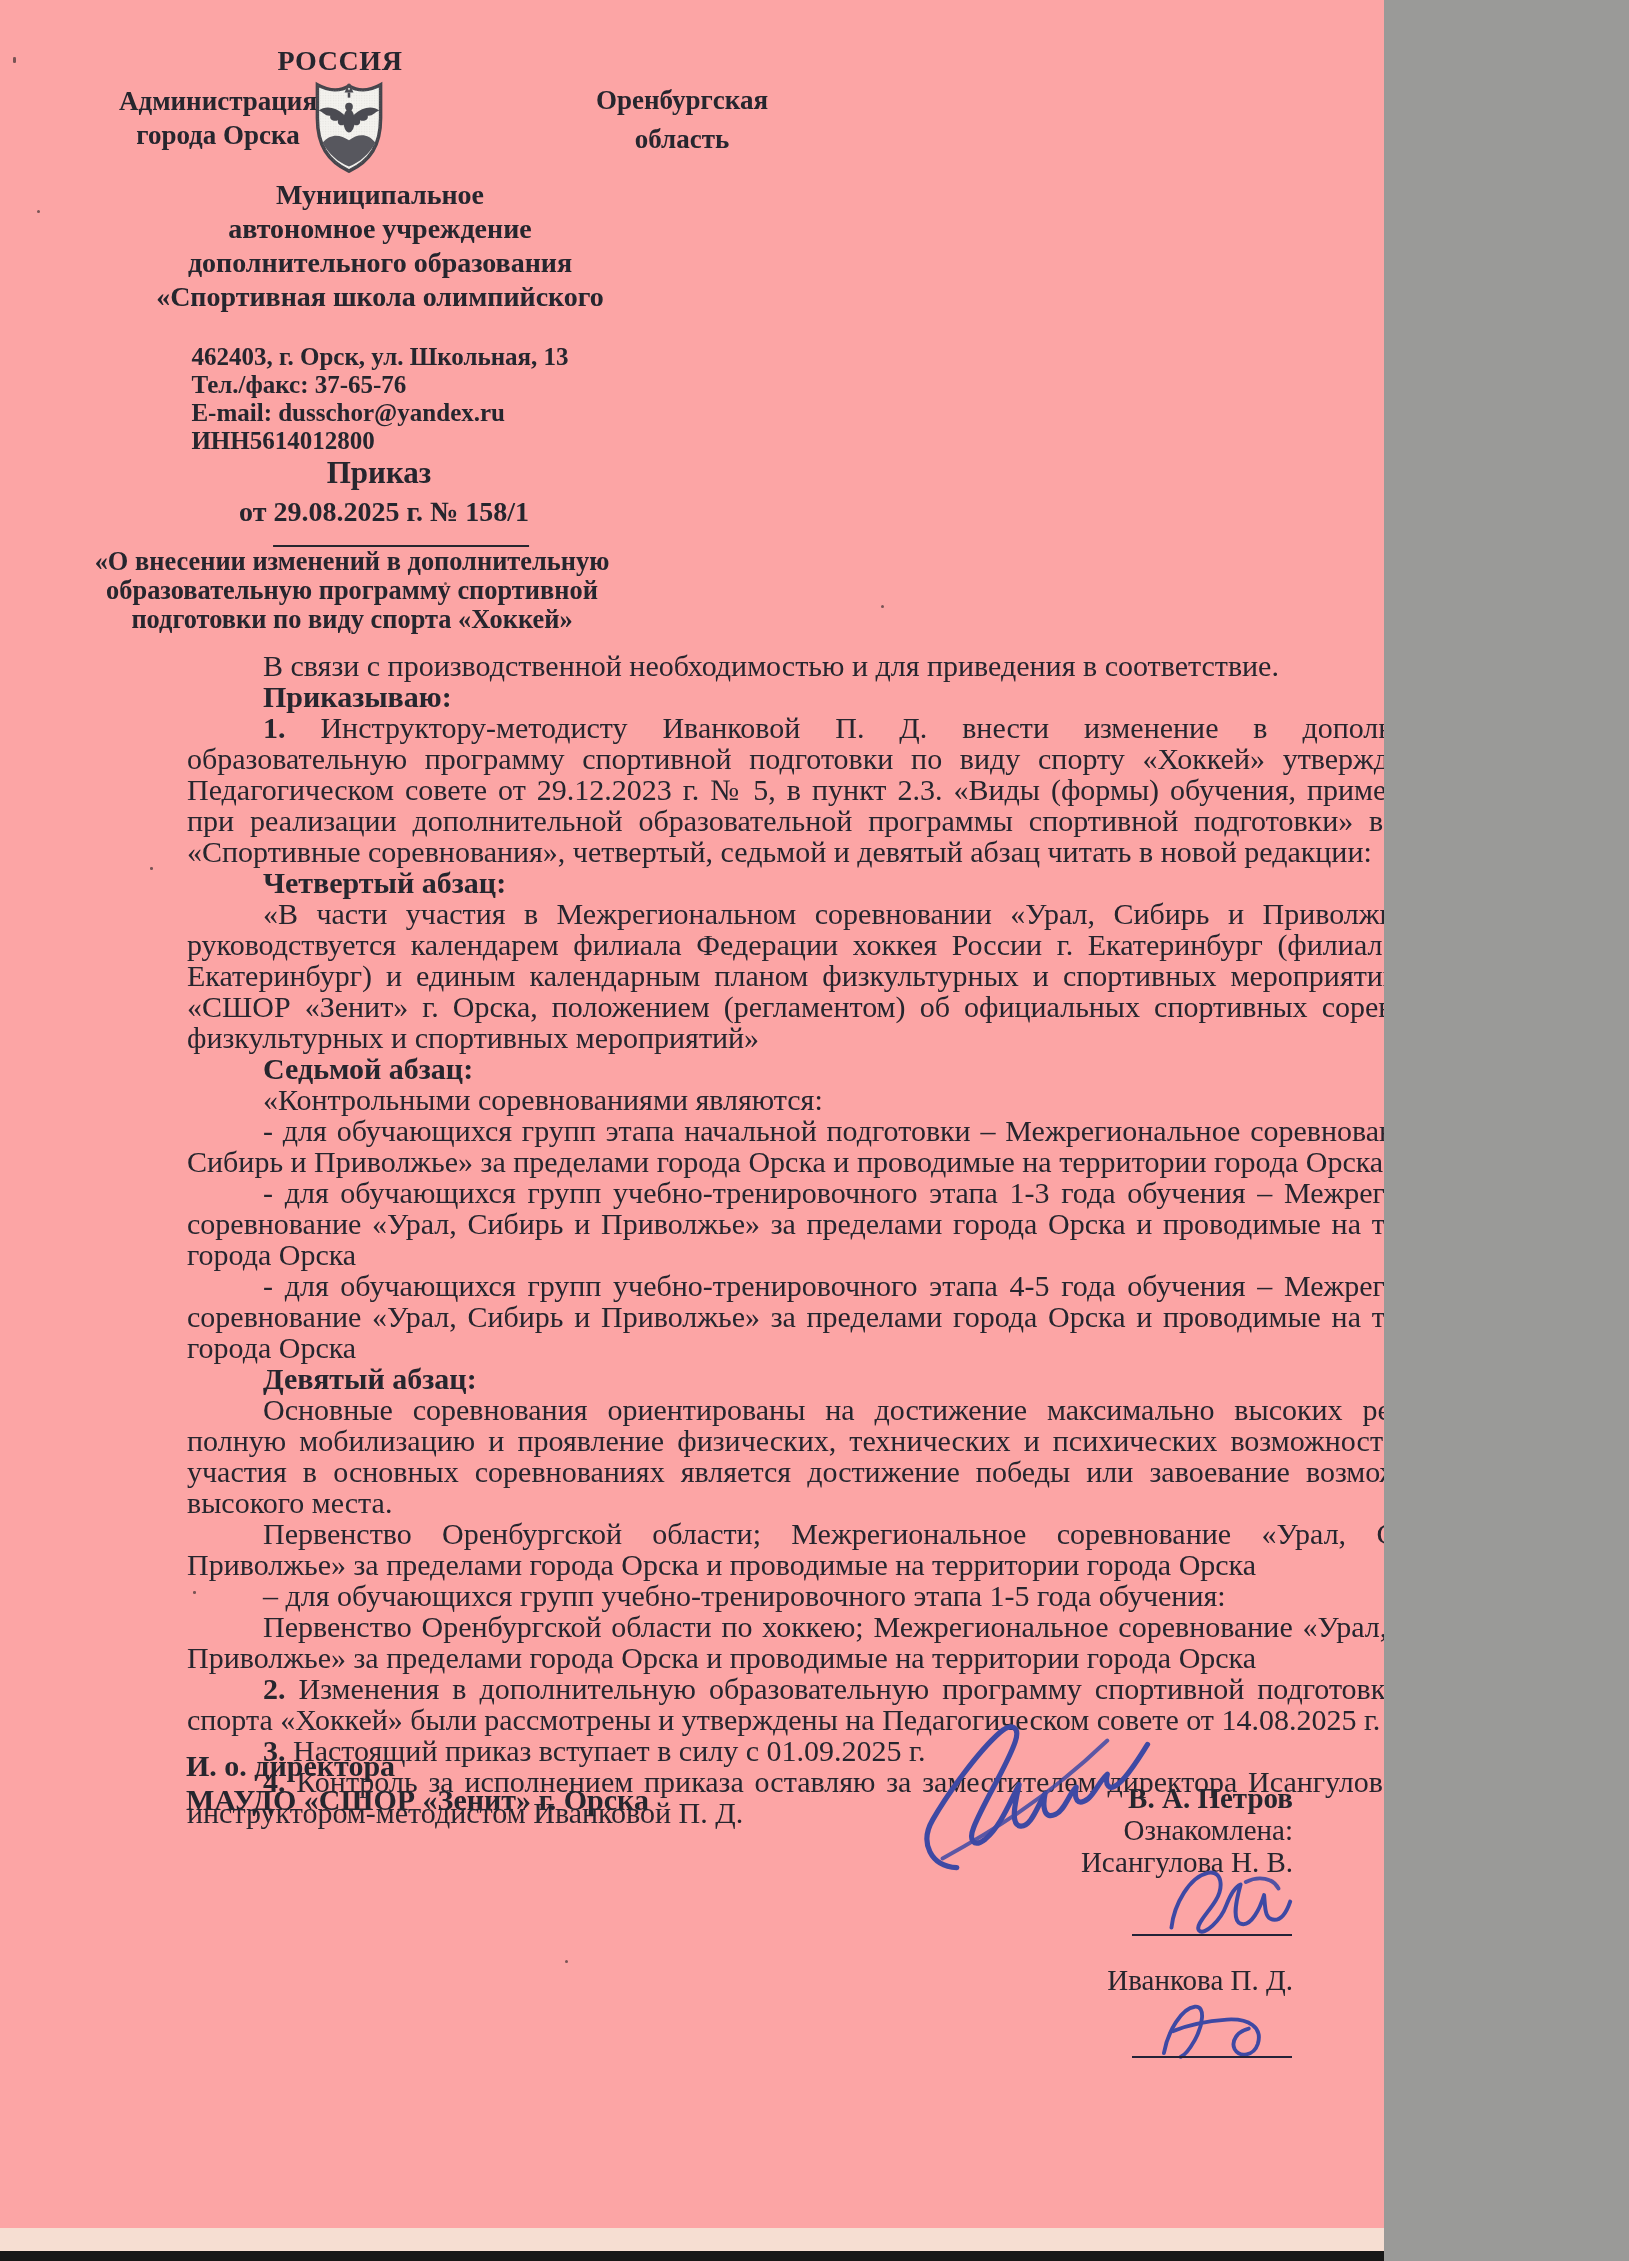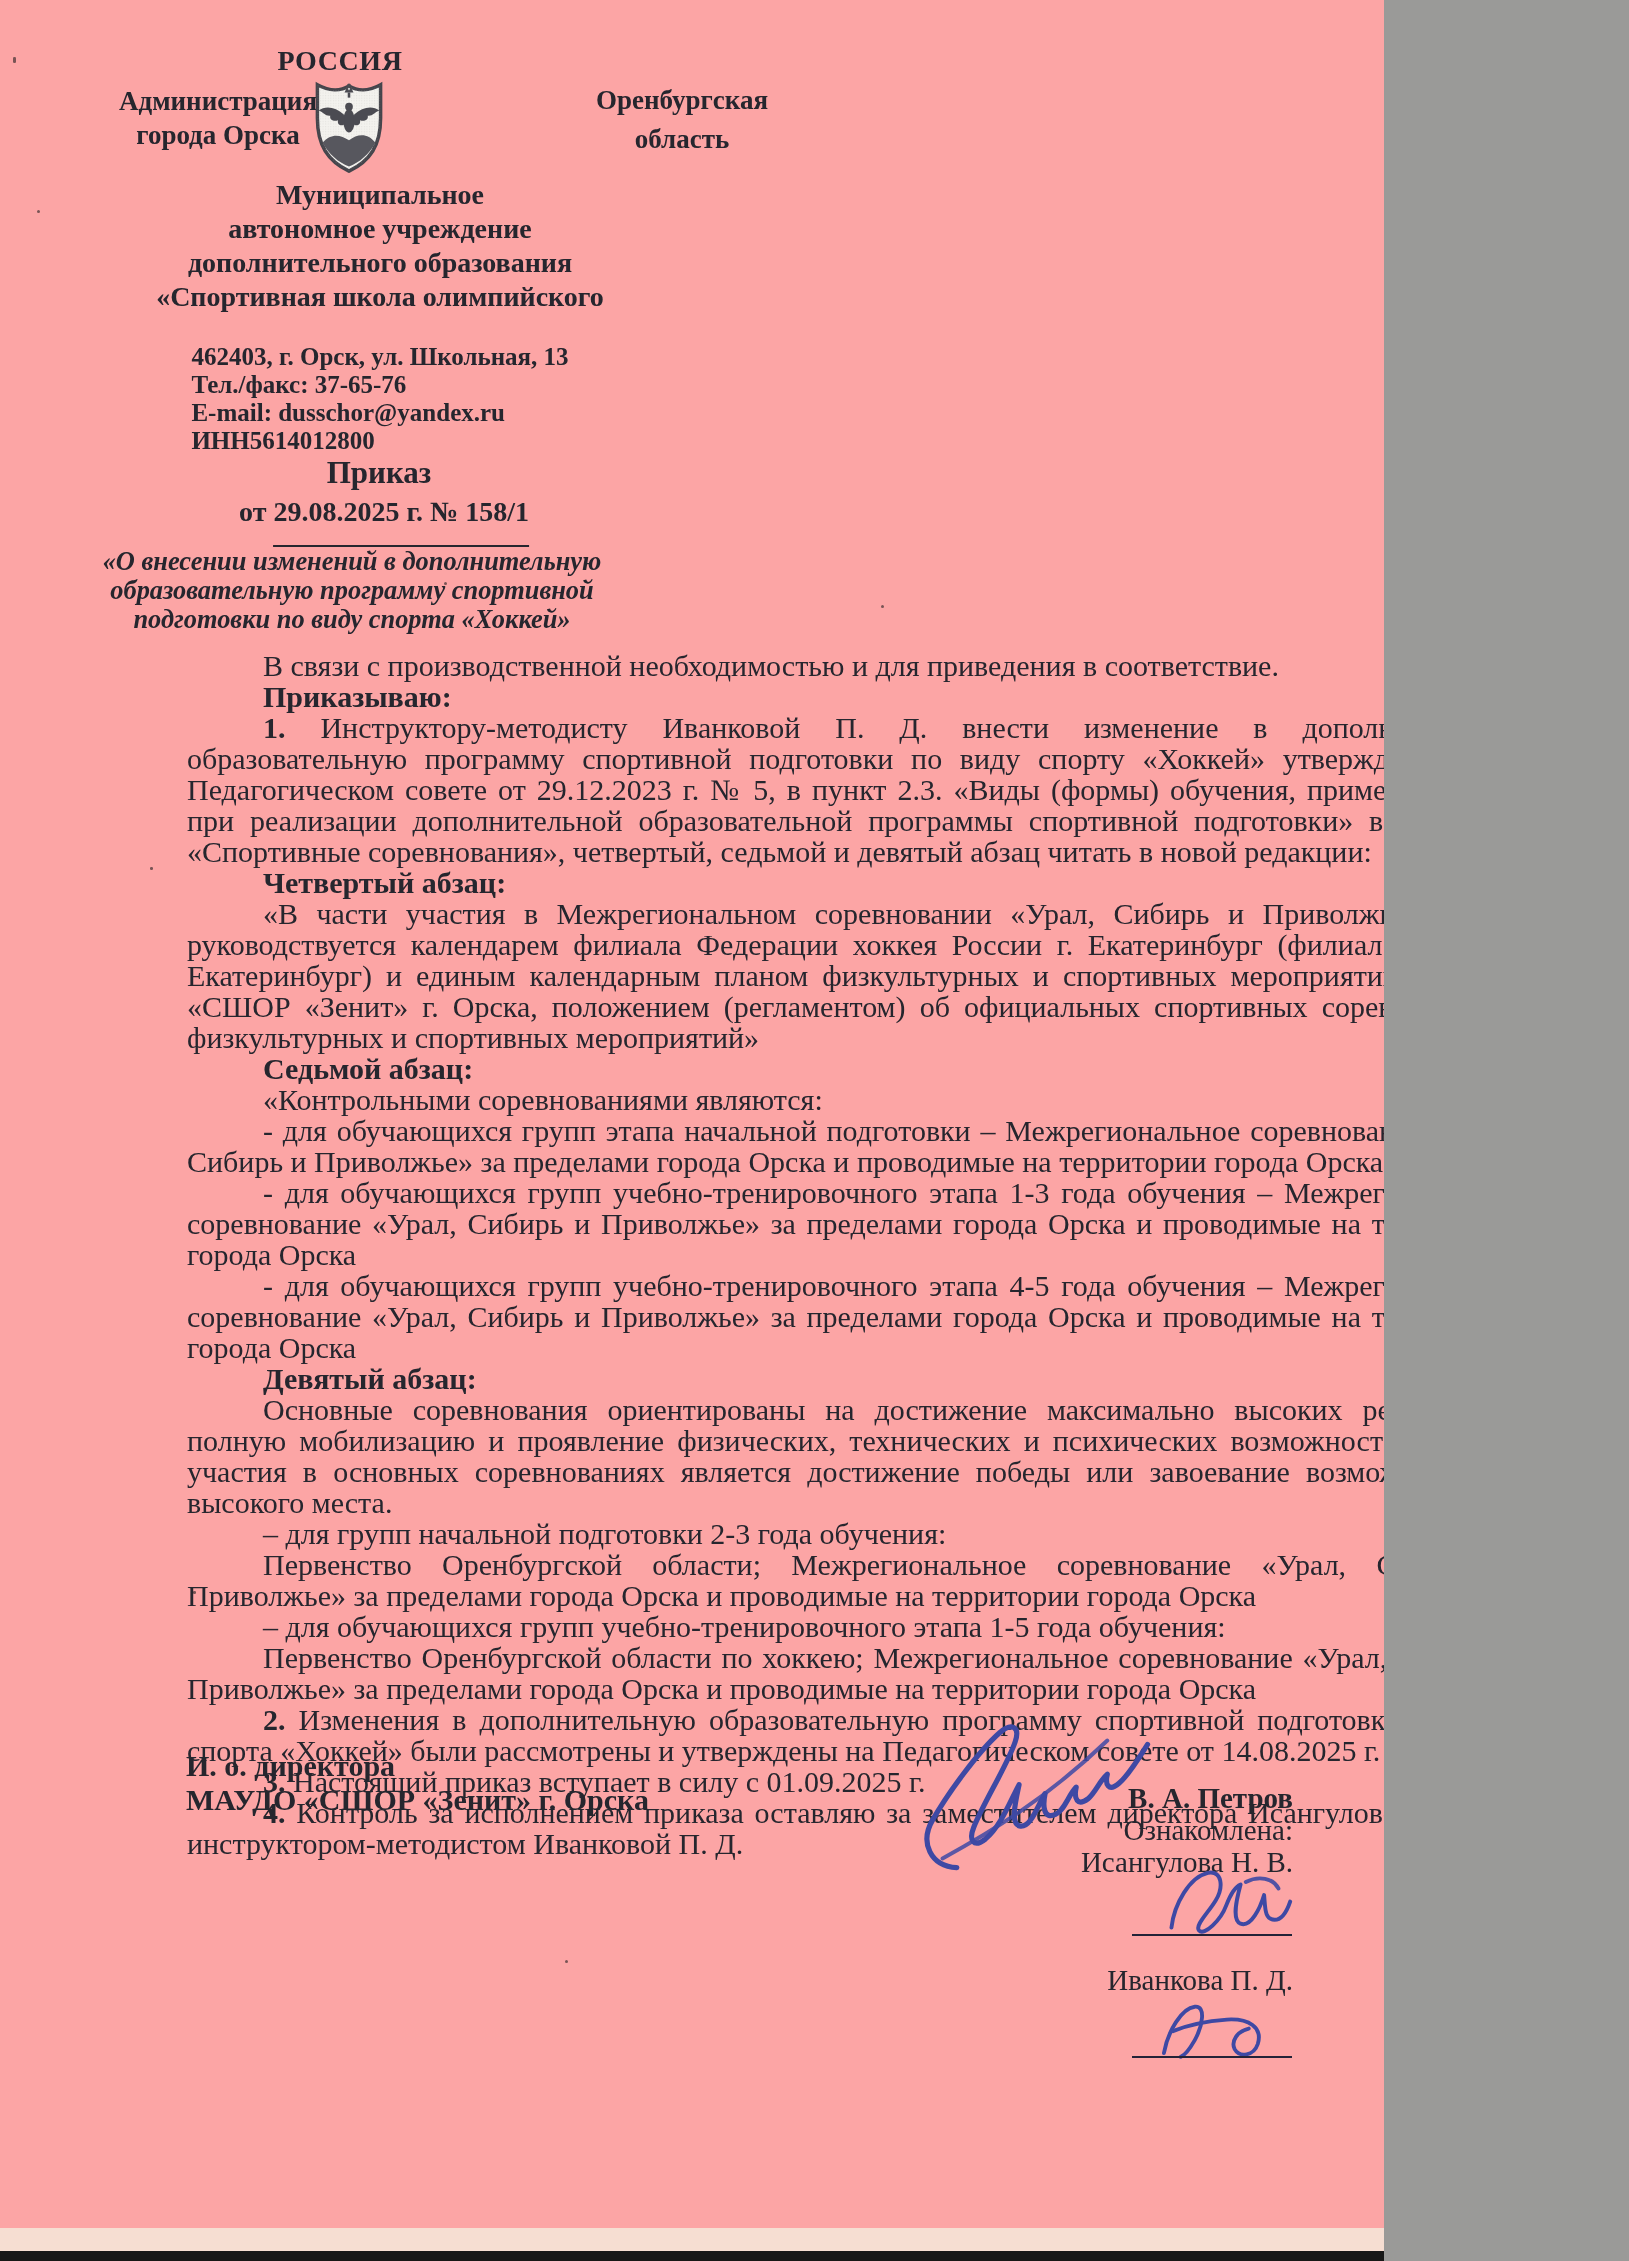--- a/index.html
+++ b/index.html
@@ -20,21 +20,21 @@
   .orgname{position:absolute; left:380px; top:178px; transform:translateX(-50%);
     font-weight:bold; font-size:28px; line-height:34px; text-align:center; white-space:nowrap;}
   .contacts{position:absolute; left:380px; top:343px; transform:translateX(-50%);
     font-weight:bold; font-size:25px; line-height:28px; text-align:left; white-space:nowrap;}
   .doc-type{position:absolute; left:379px; top:455px; transform:translateX(-50%);
     font-weight:bold; font-size:31px; white-space:nowrap;}
   .date-line{position:absolute; left:384px; top:496px; transform:translateX(-50%);
     font-weight:bold; font-size:28px; white-space:nowrap;}
   .date-line .u{border-bottom:2.6px solid #26262e; padding-bottom:18px;}
   .subject{position:absolute; left:352px; top:547px; transform:translateX(-50%);
-    font-weight:bold; font-size:26.4px; line-height:29px; text-align:center; white-space:nowrap;font-style:italic;}
+    font-weight:bold; font-size:26.4px; line-height:29px; text-align:center; white-space:nowrap;}
   
   .body-text{position:absolute; left:187px; top:650px; width:1332px;
     font-size:30px; line-height:31px; text-align:justify;}
   .body-text p{margin:0; text-indent:76px;}
   .body-text .lead{font-weight:bold;}
   
   .position-block{position:absolute; left:186px; top:1749px;
     font-weight:bold; font-size:30px; line-height:34px; white-space:nowrap;}
   .ack-block{position:absolute; left:922px; top:1782px; width:371px;
     font-size:29px; line-height:32px; text-align:right;}
@@ -140,21 +140,20 @@
       <p class="para"><b class="lead">1.</b><span> Инструктору-методисту Иванковой П. Д. внести изменение в дополнительную образовательную программу спортивной подготовки по виду спорту «Хоккей» утвержденную на Педагогическом совете от 29.12.2023 г. № 5, в пункт 2.3. «Виды (формы) обучения, применяющиеся при реализации дополнительной образовательной программы спортивной подготовки» в подпункт «Спортивные соревнования», четвертый, седьмой и девятый абзац читать в новой редакции:</span></p>
       <p class="para"><b class="lead">Четвертый абзац:</b><span></span></p>
       <p class="para"><b class="lead"></b><span>«В части участия в Межрегиональном соревновании «Урал, Сибирь и Приволжье» школа руководствуется календарем филиала Федерации хоккея России г. Екатеринбург (филиал ФХР в г. Екатеринбург) и единым календарным планом физкультурных и спортивных мероприятий МАУДО «СШОР «Зенит» г. Орска, положением (регламентом) об официальных спортивных соревнованиях, физкультурных и спортивных мероприятий»</span></p>
       <p class="para"><b class="lead">Седьмой абзац:</b><span></span></p>
       <p class="para"><b class="lead"></b><span>«Контрольными соревнованиями являются:</span></p>
       <p class="para"><b class="lead"></b><span>- для обучающихся групп этапа начальной подготовки – Межрегиональное соревнование «Урал, Сибирь и Приволжье» за пределами города Орска и проводимые на территории города Орска</span></p>
       <p class="para"><b class="lead"></b><span>- для обучающихся групп учебно-тренировочного этапа 1-3 года обучения – Межрегиональное соревнование «Урал, Сибирь и Приволжье» за пределами города Орска и проводимые на территории города Орска</span></p>
       <p class="para"><b class="lead"></b><span>- для обучающихся групп учебно-тренировочного этапа 4-5 года обучения – Межрегиональное соревнование «Урал, Сибирь и Приволжье» за пределами города Орска и проводимые на территории города Орска</span></p>
       <p class="para"><b class="lead">Девятый абзац:</b><span></span></p>
       <p class="para"><b class="lead"></b><span>Основные соревнования ориентированы на достижение максимально высоких результатов, полную мобилизацию и проявление физических, технических и психических возможностей. Целью участия в основных соревнованиях является достижение победы или завоевание возможно более высокого места.</span></p>
-      <p class="para"><b class="lead"></b><span>– для групп начальной подготовки 2-3 года обучения:</span></p>
       <p class="para"><b class="lead"></b><span>Первенство Оренбургской области; Межрегиональное соревнование «Урал, Сибирь и Приволжье» за пределами города Орска и проводимые на территории города Орска</span></p>
       <p class="para"><b class="lead"></b><span>– для обучающихся групп учебно-тренировочного этапа 1-5 года обучения:</span></p>
       <p class="para"><b class="lead"></b><span>Первенство Оренбургской области по хоккею; Межрегиональное соревнование «Урал, Сибирь и Приволжье» за пределами города Орска и проводимые на территории города Орска</span></p>
       <p class="para"><b class="lead">2.</b><span> Изменения в дополнительную образовательную программу спортивной подготовки по виду спорта «Хоккей» были рассмотрены и утверждены на Педагогическом совете от 14.08.2025 г. №7.</span></p>
       <p class="para"><b class="lead">3.</b><span> Настоящий приказ вступает в силу с 01.09.2025 г.</span></p>
       <p class="para"><b class="lead">4.</b><span> Контроль за исполнением приказа оставляю за заместителем директора Исангуловой Н. В. и инструктором-методистом Иванковой П. Д.</span></p>
     </div>
 
   <div class="position-block">
     <div>И. о. директора</div>

